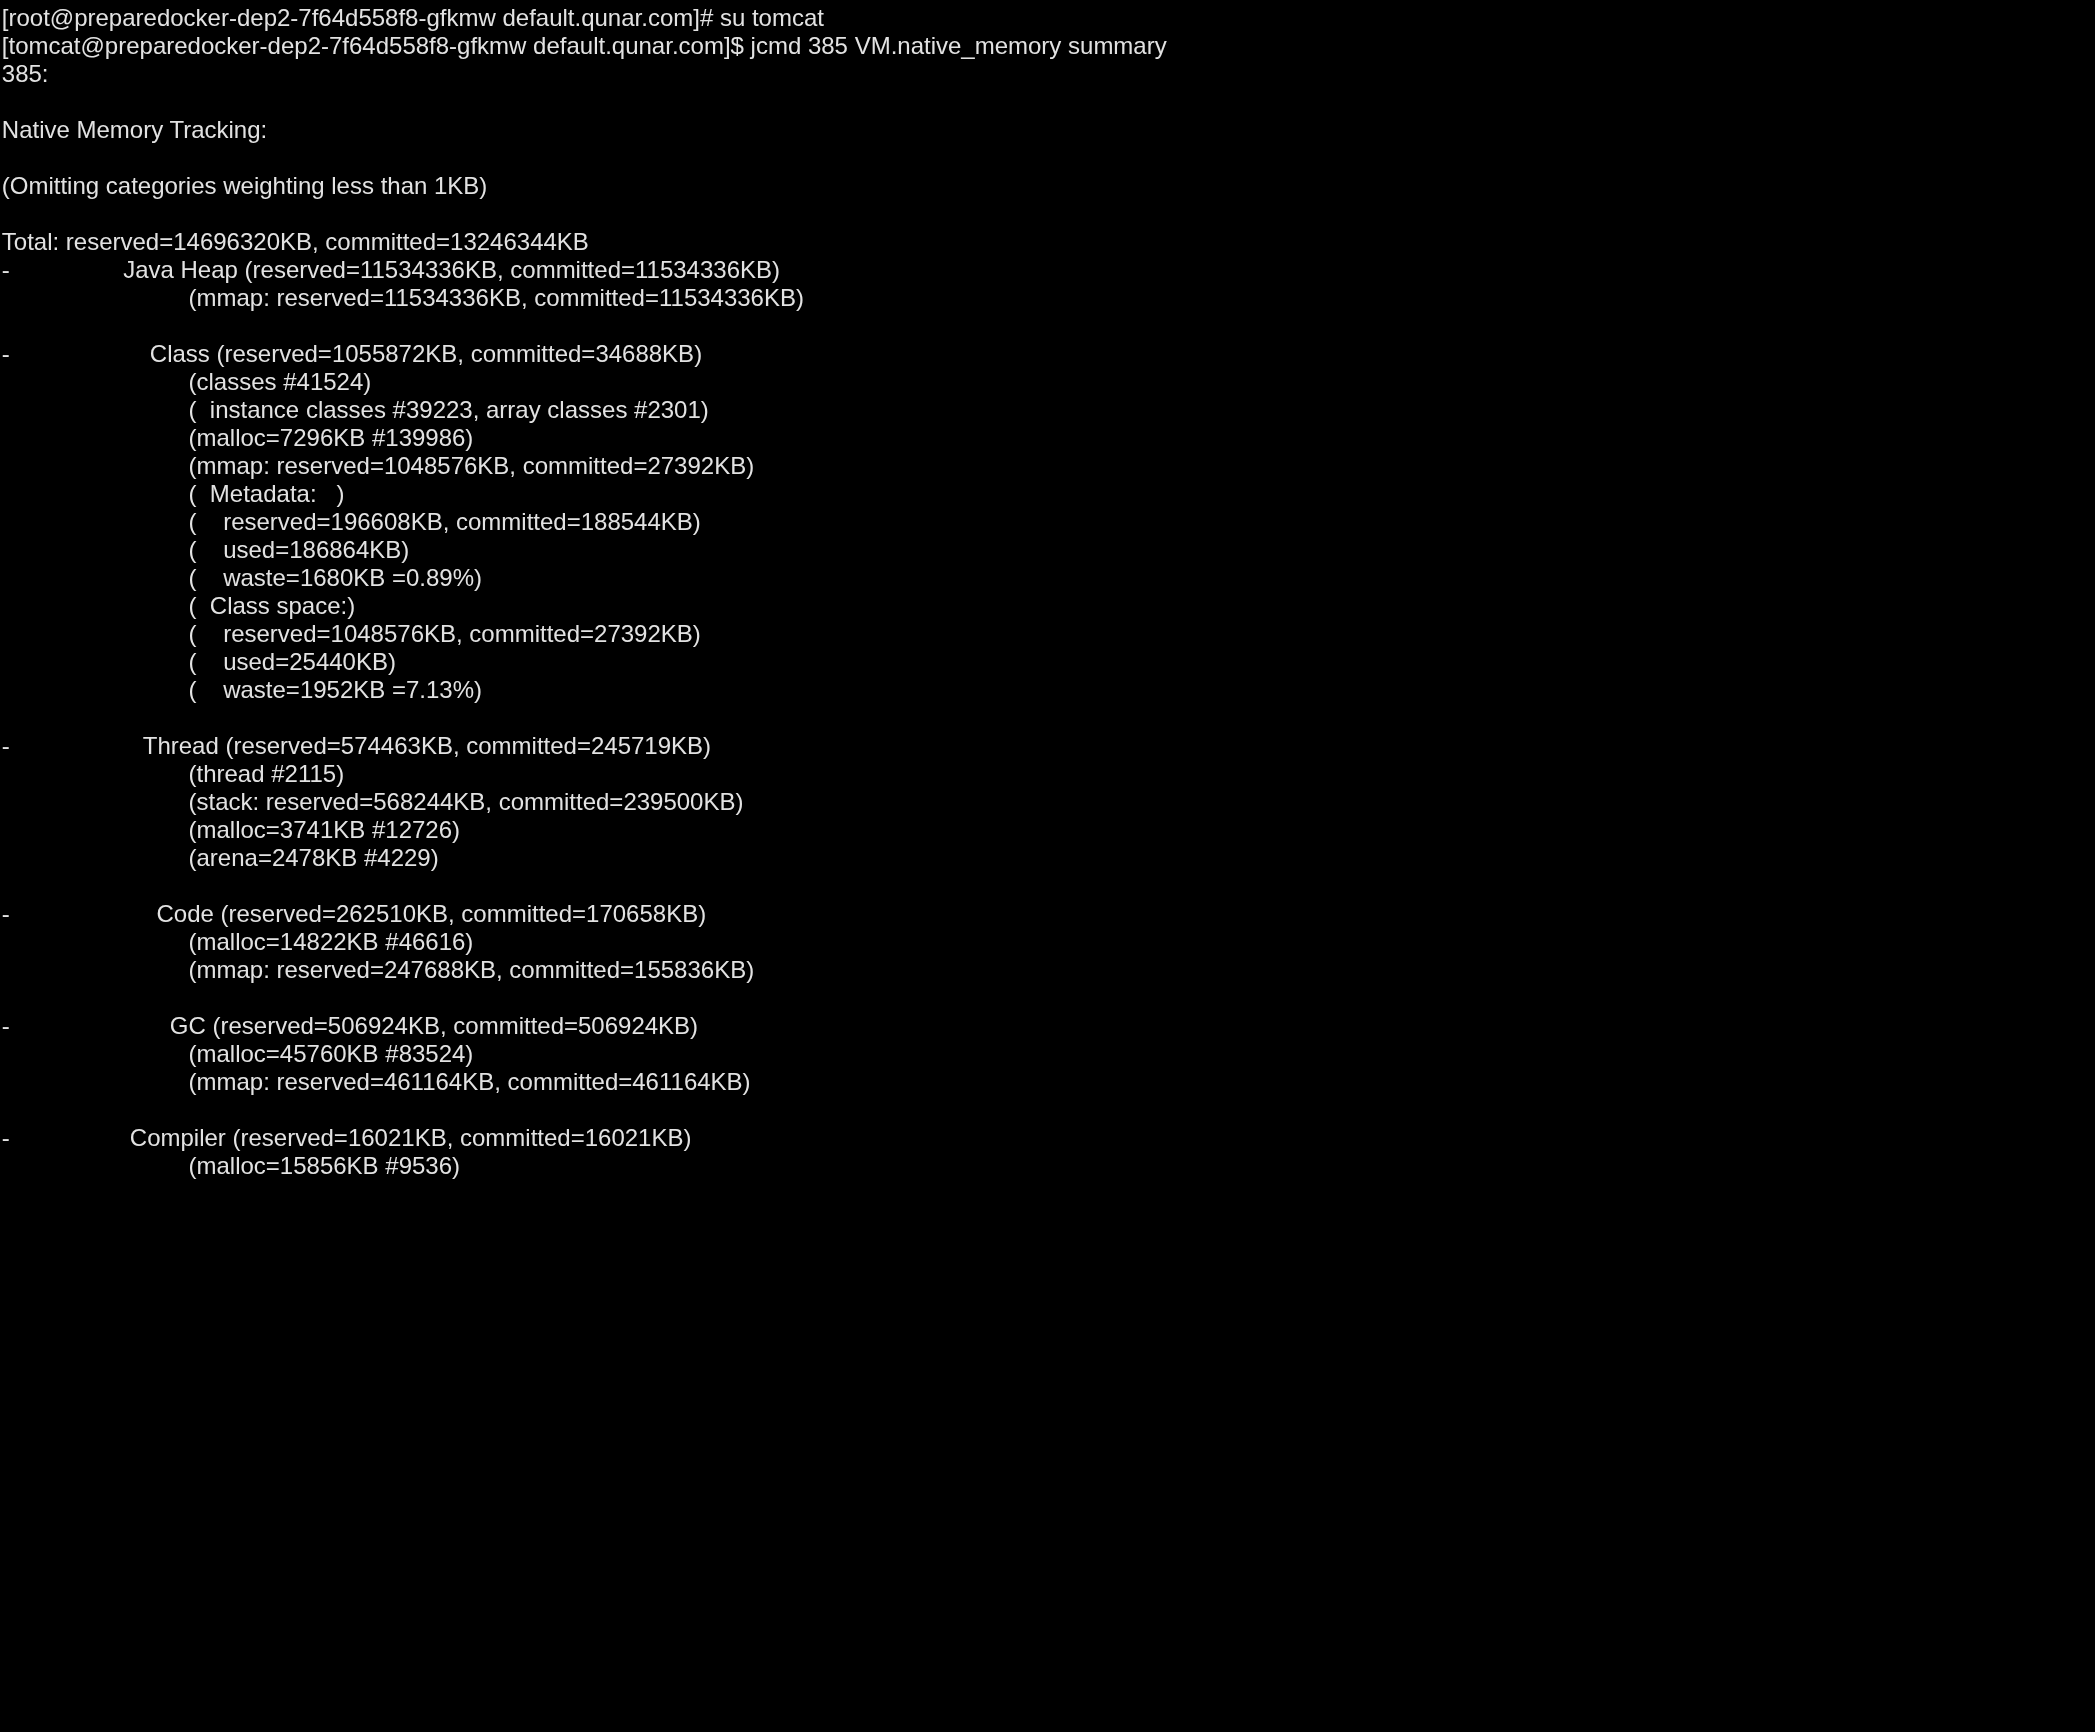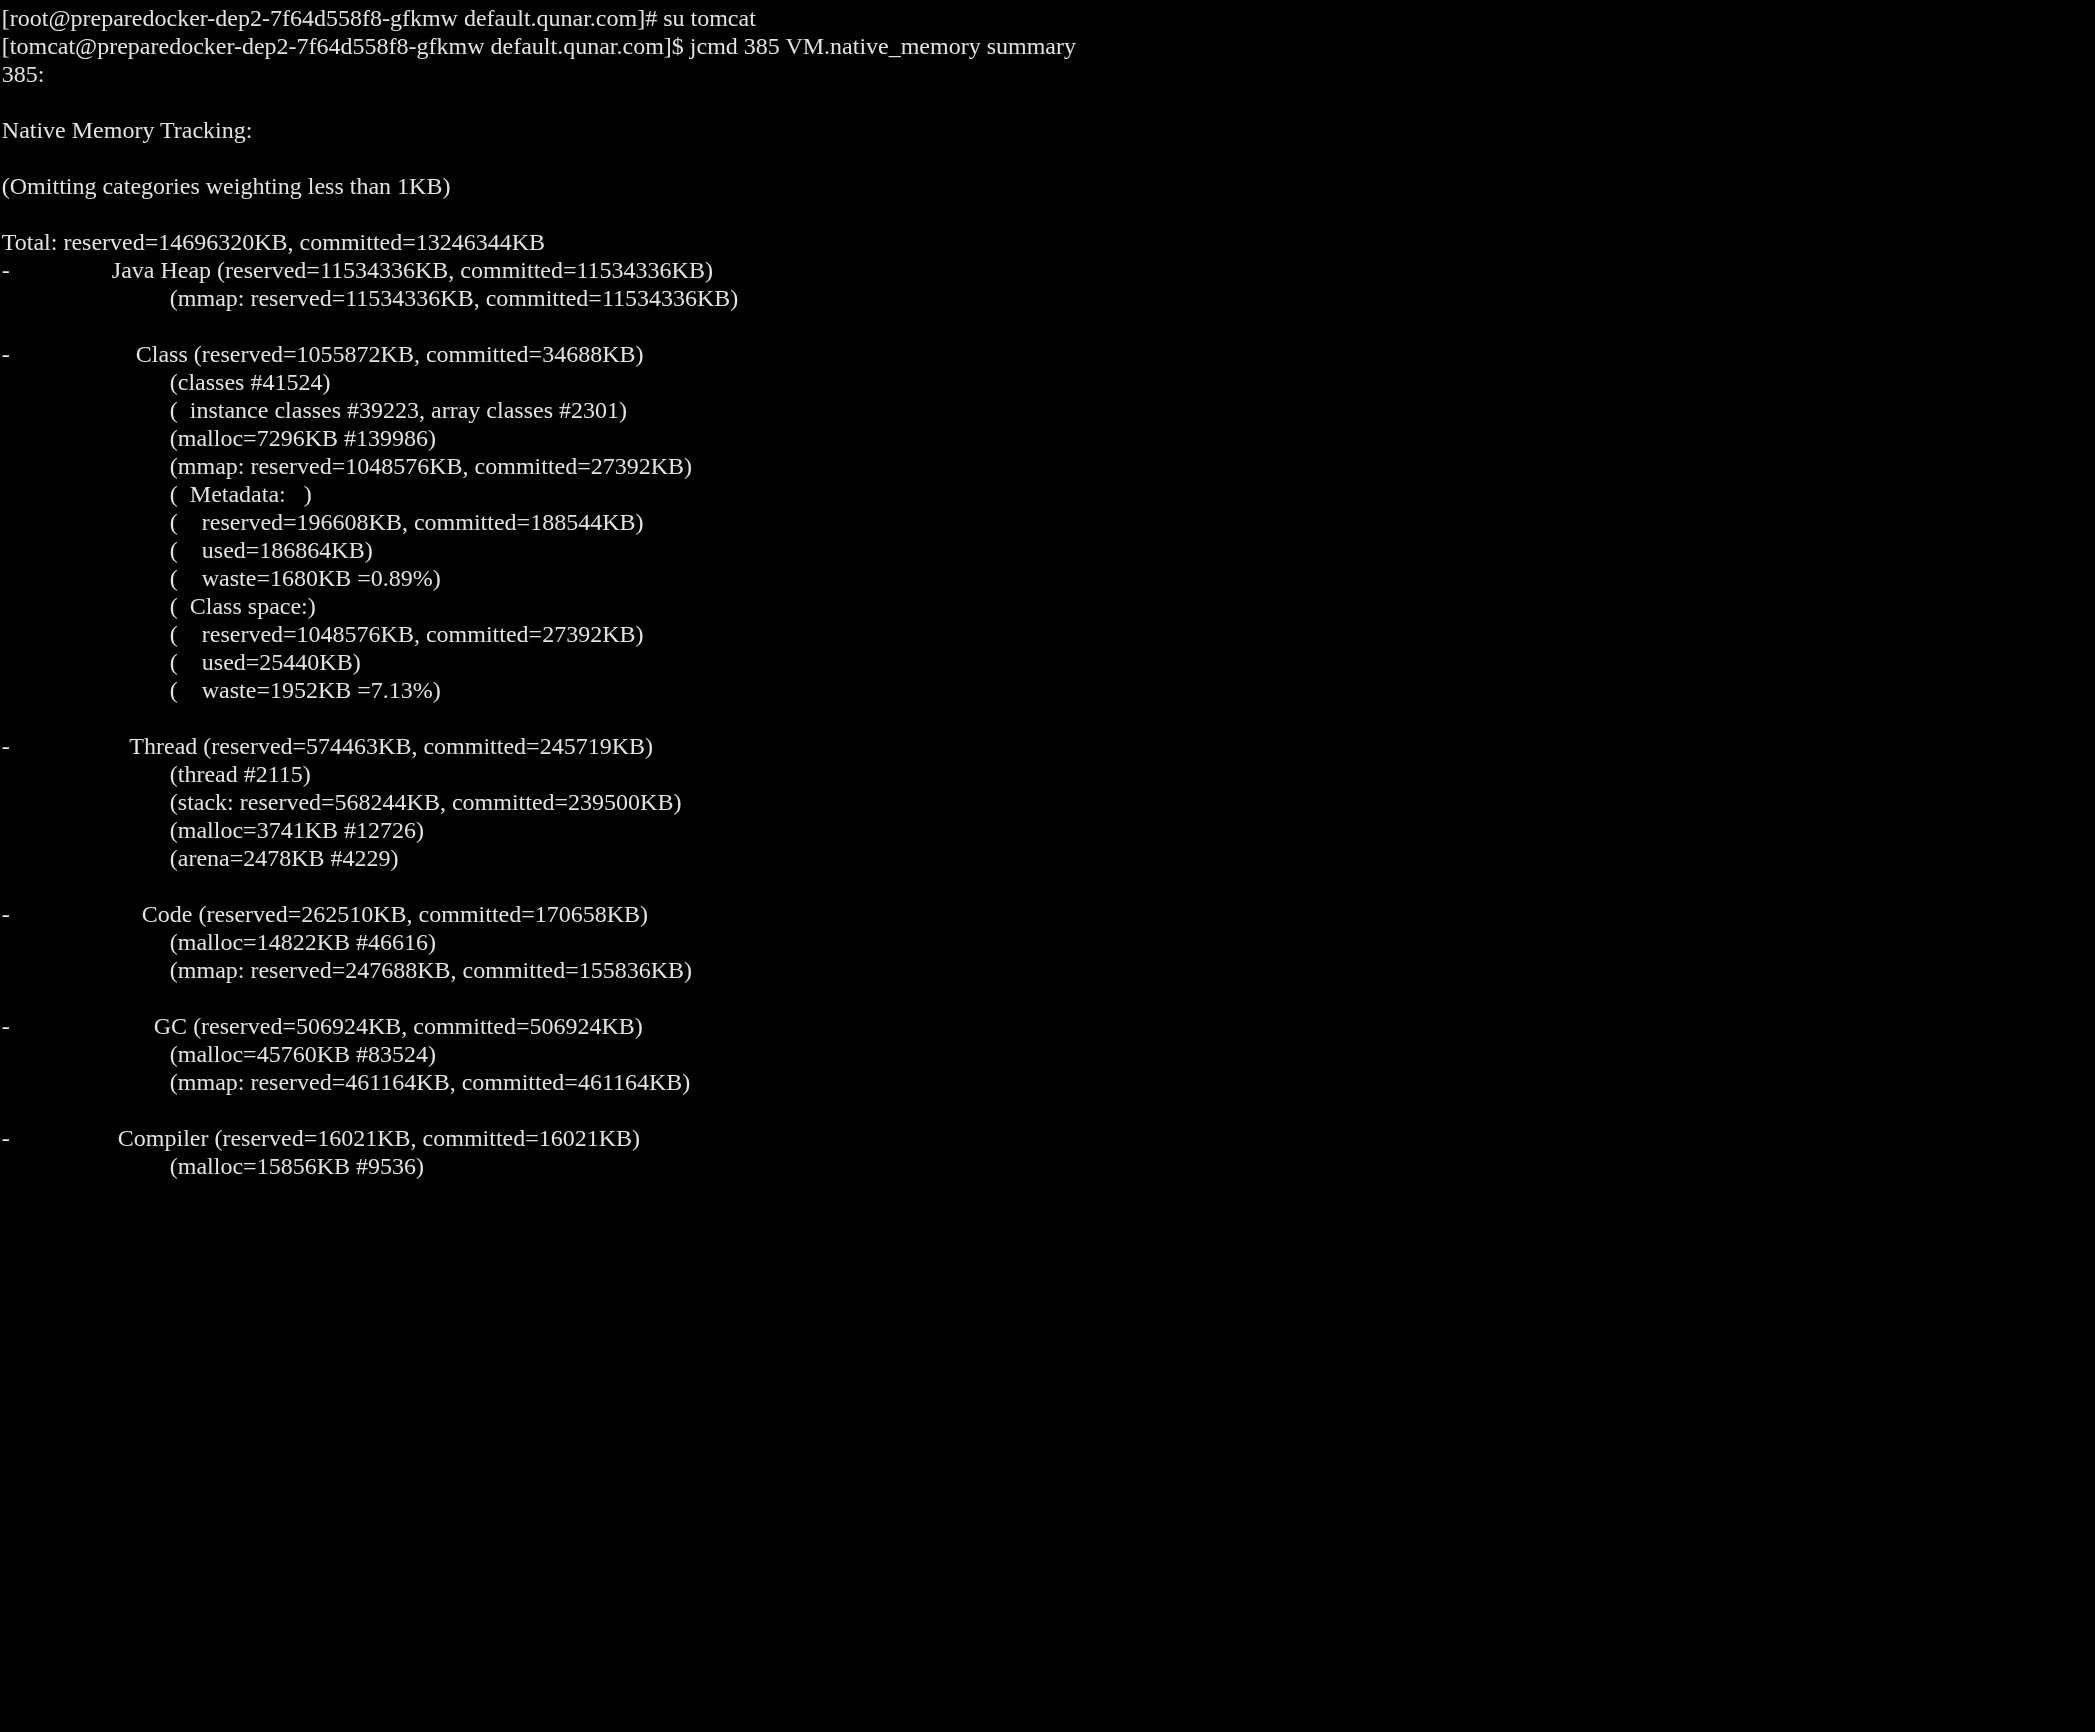--- a/index.html
+++ b/index.html
@@ -11,21 +11,21 @@
   body {
     width: 2096px;
     height: 1732px;
     overflow: hidden;
   }
   #terminal {
     width: 2096px;
     height: 1346px;
     background: #000000;
     color: #e2e2e2;
-    font-family: Liberation Serif, serif;
+    font-family: Liberation Sans, sans-serif;
     font-size: 24px;
     line-height: 28px;
     letter-spacing: 0px;
     padding: 3.6px 0 0 1.8px;
     box-sizing: border-box;
     white-space: pre;
     overflow: hidden;
     -webkit-font-smoothing: antialiased;
   }
   #terminal .line {

